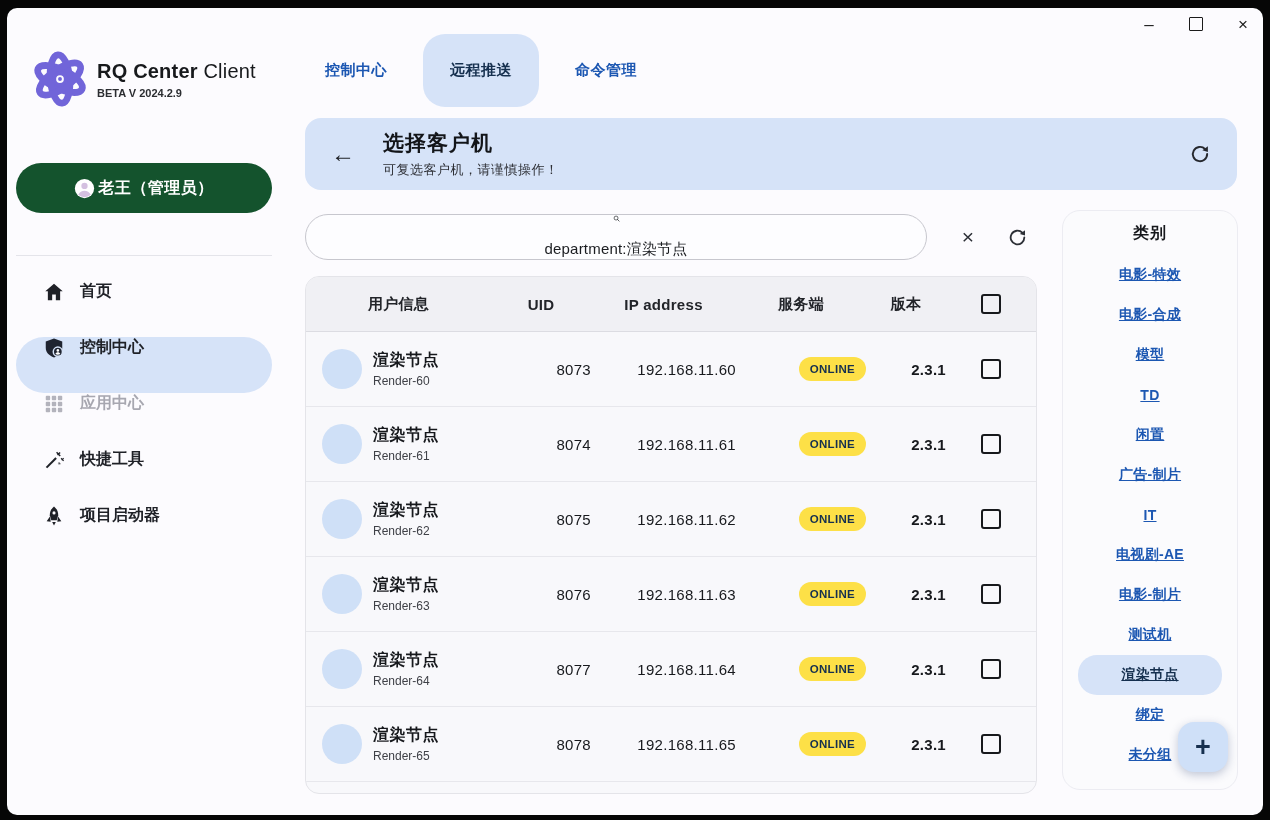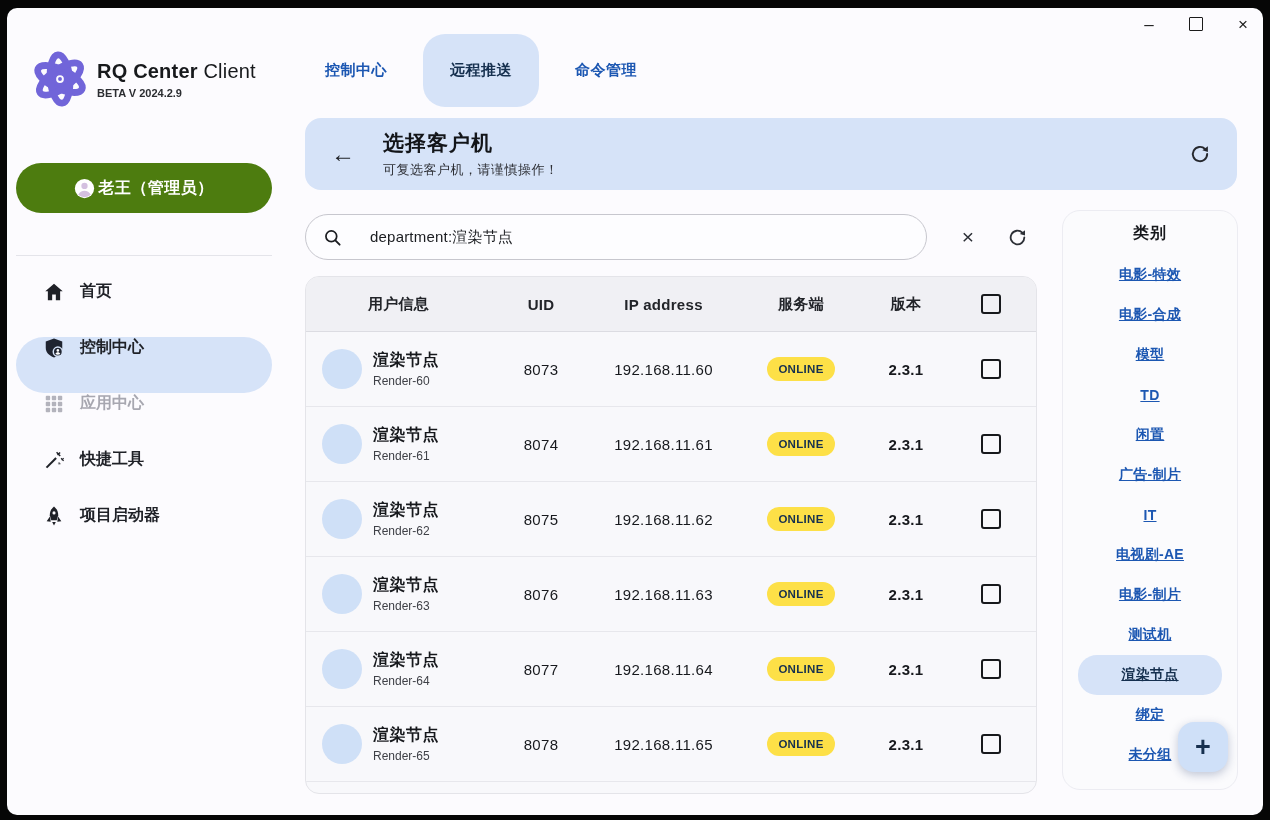--- a/index.html
+++ b/index.html
@@ -18,21 +18,21 @@
   .wc-max{width:12px;height:12px;border:1.6px solid #1b1b1b;border-radius:1px;}
   
   .logo{position:absolute;left:22px;top:40px;width:62px;height:62px;}
   .brand{position:absolute;left:90px;top:52px;}
   .brand-name{font-size:20px;color:#17191c;letter-spacing:.2px;}
   .brand-name b{font-weight:bold;}
   .brand-ver{font-size:11px;font-weight:bold;color:#2b2d31;margin-top:4px;}
   
   .user{
     position:absolute;left:9px;top:155px;width:256px;height:50px;border-radius:25px;
-    background:#4d7c0f;color:#fff;font-weight:bold;font-size:16px;
+    background:#14532d;color:#fff;font-weight:bold;font-size:16px;
     display:flex;align-items:center;justify-content:center;gap:3px;letter-spacing:.5px;
   }
   .sep{position:absolute;left:9px;top:247px;width:256px;height:1px;background:#e4e4ea;}
   .menu{position:absolute;left:9px;top:273px;width:256px;}
   .mi{
     height:56px;display:flex;align-items:flex-start;padding-left:27px;gap:15px;
     border-radius:28px;font-size:16px;font-weight:bold;color:#1f2127;cursor:pointer;
   }
   .mi.active{background:#d6e3f8;}
   .mi.disabled{color:#a7a7b0;cursor:default;}
@@ -47,40 +47,40 @@
     background:#d6e3f8;display:flex;align-items:center;box-sizing:border-box;padding:0 26px;
   }
   .back{font-size:24px;color:#1b1d21;margin-right:28px;cursor:pointer;line-height:1;}
   .banner-title{font-size:21px;font-weight:bold;color:#131519;letter-spacing:1px;}
   .banner-sub{font-size:13px;color:#2d2f35;margin-top:4px;letter-spacing:.5px;}
   .banner-refresh{margin-left:auto;cursor:pointer;display:flex;align-items:center;}
   
   .search{
     position:absolute;left:298px;top:206px;width:622px;height:46px;box-sizing:border-box;
     border:1px solid #c7c7ce;border-radius:23px;background:#fdfdff;
-    display:flex;align-items:center;padding:0 17px;gap:28px;
+    display:flex;align-items:center;padding:0 17px;gap:18px;flex-direction:column;
   }
   .search-text{font-size:15px;color:#1b1d21;letter-spacing:.2px;}
   .icon-btn{position:absolute;top:206px;height:46px;display:flex;align-items:center;justify-content:center;cursor:pointer;color:#2c2f36;}
   .btn-clear{left:944px;width:34px;font-size:21px;}
   .btn-refresh2{left:992px;width:36px;}
   
   .table{
     position:absolute;left:298px;top:268px;width:732px;height:518px;box-sizing:border-box;
     background:#f8f8fb;border:1px solid #e4e4e9;border-radius:14px;overflow:hidden;
   }
   .grid-cols{display:grid;grid-template-columns:185px 100px 145px 130px 80px 90px;align-items:center;}
   .thead{height:54px;background:#f0f0f4;border-bottom:1px solid #dcdce2;}
   .th{font-size:15px;font-weight:bold;color:#222429;text-align:center;letter-spacing:.3px;}
   .trow{height:74px;border-bottom:1px solid #e7e7ec;background:#f8f8fb;}
   .cell-user{display:flex;align-items:center;padding-left:16px;gap:11px;}
   .avatar{width:40px;height:40px;border-radius:50%;background:#cfe0f7;}
   .uname{font-size:16px;font-weight:bold;color:#16181c;letter-spacing:.5px;}
   .usub{font-size:12px;color:#3f4147;margin-top:3px;}
-  .cell-c{text-align:center;font-size:15px;color:#17191d;letter-spacing:.3px;}
+  .cell-c{text-align:right;font-size:15px;color:#17191d;letter-spacing:.3px;}
   .cell-ver{font-weight:bold;}
   .badge{
     display:inline-block;padding:6px 11px;border-radius:14px;background:#fde047;
     color:#16304f;font-weight:bold;font-size:11.5px;letter-spacing:.3px;
   }
   .cbx{width:16px;height:16px;border:2.2px solid #17191c;border-radius:3px;margin:0 auto;cursor:pointer;background:transparent;}
   
   .cats{
     position:absolute;left:1055px;top:202px;width:176px;height:580px;box-sizing:border-box;
     background:#fbfbfd;border:1px solid #ececf2;border-radius:18px;

